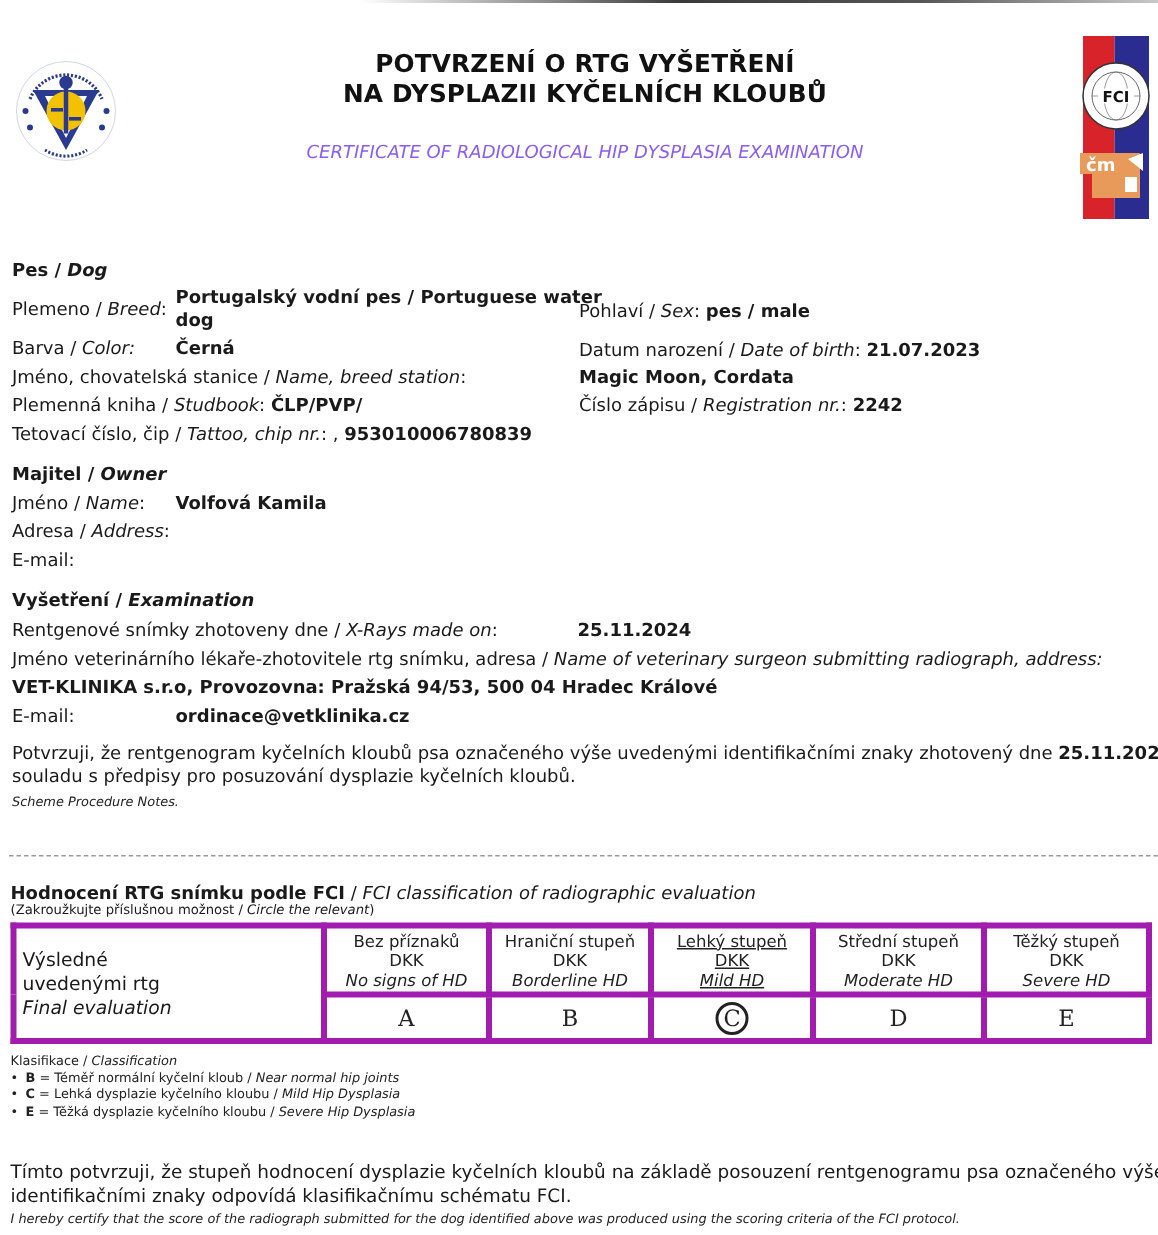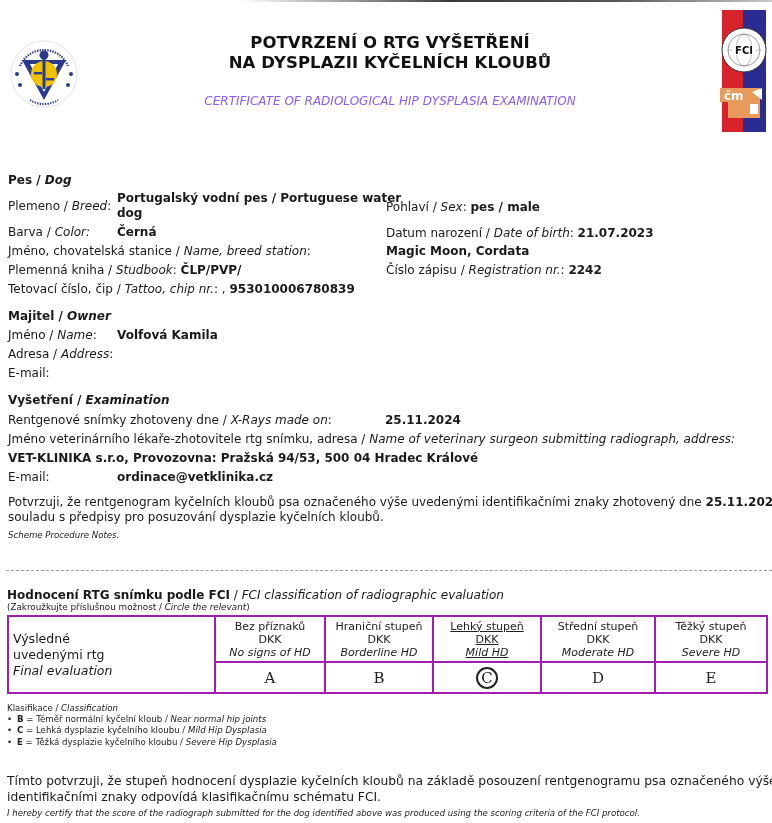--- a/index.html
+++ b/index.html
@@ -4,41 +4,41 @@
 <style>
   * { box-sizing: border-box; margin: 0; padding: 0; }
   html, body { width: 772px; height: 823px; background: #ffffff; overflow: hidden; }
   body { position: relative; font-family: "DejaVu Sans", sans-serif; color: #1a1a1a; font-size: 12px; }
 
   .top-strip { position: absolute; left: 240px; top: 0; width: 532px; height: 2px;
     background: linear-gradient(to right, rgba(60,60,60,0), #3a3a3a 40%, #555 70%, rgba(120,120,120,0.4)); }
 
   
   .logo-left { position: absolute; left: 8px; top: 38px; width: 72px; width: 72px; height: 72px; }
-  .logo-right { position: absolute; left: 720px; top: 10px; width: 48px; height: 154px; }
+  .logo-right { position: absolute; left: 720px; top: 24px; width: 48px; height: 154px; }
 
   
   .title { position: absolute; left: 190px; top: 33px; width: 400px; text-align: center;
     font-weight: bold; font-size: 16.5px; line-height: 20px; color: #111; letter-spacing: 0.1px; }
   .subtitle { position: absolute; left: 190px; top: 94px; width: 400px; text-align: center;
     font-style: italic; font-size: 12px; color: #8b5cf6; }
 
   .abs { position: absolute; white-space: nowrap; font-size: 12px; line-height: 14px; }
   .b { font-weight: bold; }
   .i { font-style: italic; }
   .sec { font-weight: bold; font-size: 12px; }
 
   .small-it { font-style: italic; font-size: 8.6px; color: #222; line-height: 11px; }
 
   .dash { position: absolute; left: 6px; top: 570px; width: 766px; height: 0;
     border-top: 1px dashed #9a9a9a; }
 
   .table { position: absolute; left: 7px; top: 615px; width: 761px; height: 78px;
     border: 1px solid #333; border-collapse: collapse; }
-  .table td { border: 2px solid #a21caf; vertical-align: middle; text-align: center; padding: 0; }
+  .table td { border: 4px solid #a21caf; vertical-align: middle; text-align: center; padding: 0; }
   .cell-hdr { font-size: 11px; line-height: 13px; color: #222; }
   .grade { font-family: "DejaVu Serif", serif; font-size: 15px; color: #222; height: 31px; }
   .grade .circled { display: inline-block; width: 22px; height: 22px; border: 2px solid #222;
     border-radius: 50%; line-height: 18px; font-size: 15px; text-align: center; }
   .final { text-align: left !important; padding-left: 4px !important; font-size: 12.5px; line-height: 16px; }
 
   .cls { font-size: 8.6px; line-height: 11.2px; color: #222; }
   .cls .bul { display: inline-block; width: 10px; }
 </style>
 </head>

